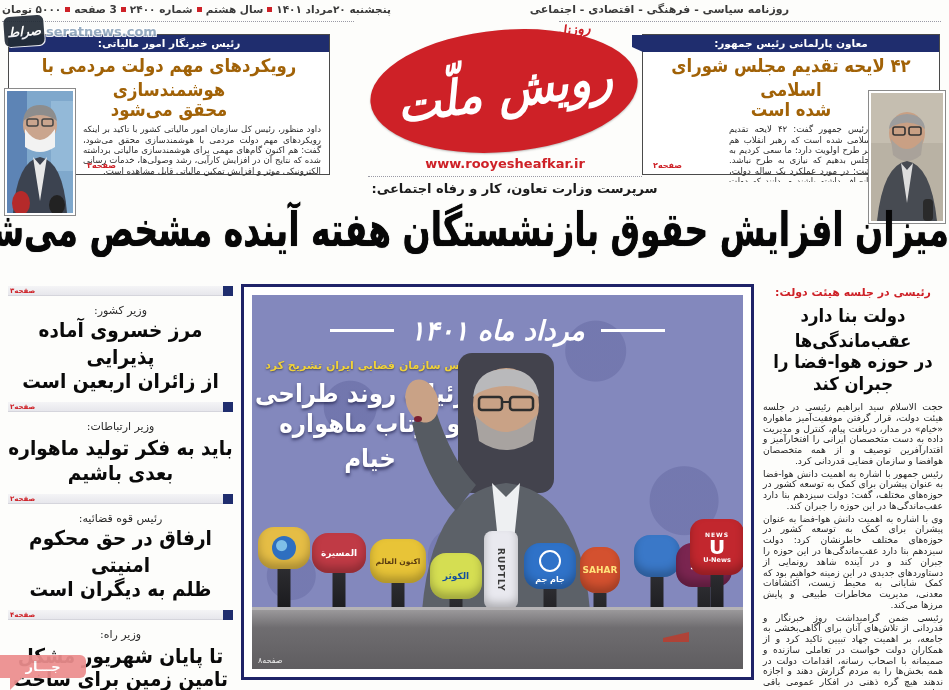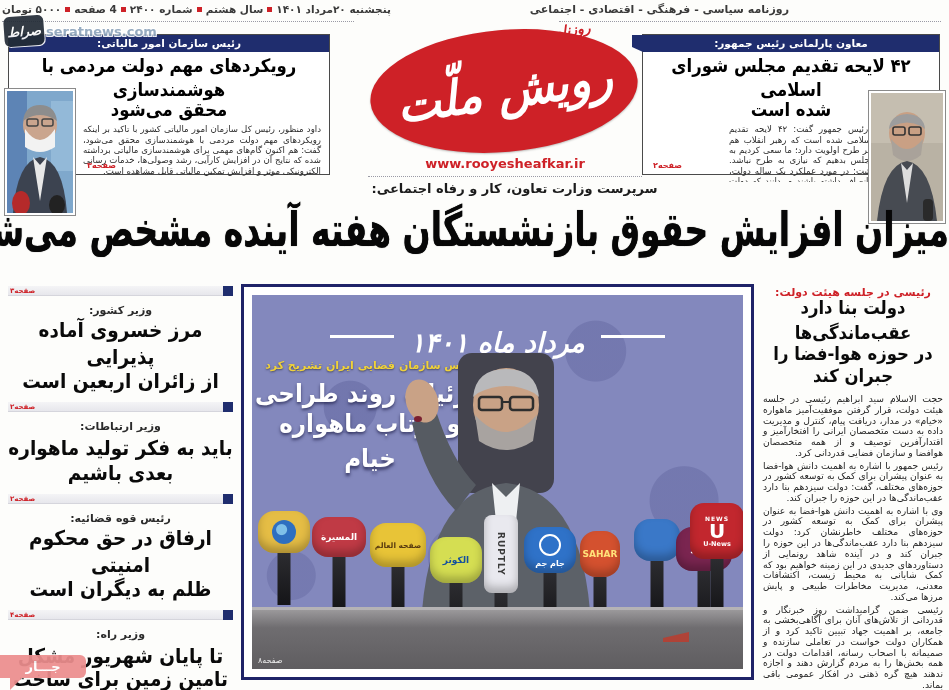--- a/index.html
+++ b/index.html
@@ -35,21 +35,21 @@
 
   
   .sbox { position:absolute; top:34px; height:141px; border:1px solid #4a4a4a; background:#fff; }
   .sbox-left  { left:8px;  width:322px; }
   .sbox-right { left:642px; width:298px; }
   .kbar { position:relative; height:17px; background:#1f2d6e; color:#fff;
     font-size:10.5px; font-weight:bold; text-align:center; line-height:17px; }
   .kbar .tail { position:absolute; left:-11px; top:0; width:11px; height:17px;
     background:#1f2d6e; clip-path:polygon(100% 0,0 0,0 70%,100% 100%); }
   .sbox-right .kbar { margin-left:0; }
-  .shead { text-align:center; font-weight:bold; color:#000000; padding-top:5px; }
+  .shead { text-align:center; font-weight:bold; color:#a16207; padding-top:5px; }
   .shead .ln { display:block; font-size:16.5px; line-height:1.28; transform:scaleY(1.12); }
   .sbody { direction:rtl; text-align:justify; font-size:8.6px; line-height:1.2;
     color:#2a2a2a; padding:4px 8px 2px 8px; overflow:hidden; }
   .sbox-left  .sbody { margin-left:66px; height:62px; }
   .sbox-right .sbody { margin-left:78px; height:62px; }
   .pageref { color:#ce2127; font-size:8px; font-weight:bold; }
   .sbox .pageref { position:absolute; bottom:4px; left:10px; }
   .sbox-left .pageref { left:78px; }
   .miniphoto { position:absolute; border:2px solid #fff; outline:1px solid #8a8a8a; overflow:hidden; }
   .mp-l { left:-4px; top:54px; width:70px; height:126px; }
@@ -63,54 +63,54 @@
     font-weight:bold; color:#070707; letter-spacing:-0.5px; transform:scaleY(1.42);
     transform-origin:top center; text-shadow:0 0 0.6px #000; }
 
   
   .leftcol { position:absolute; left:8px; top:284px; width:225px; direction:rtl; }
   .refbar { position:relative; height:10px; background:linear-gradient(#f4f4f6,#e7e7ec);
     border-bottom:1px solid #d5d5dc; margin:2px 0; }
   .refbar .pageref { position:absolute; left:2px; top:1px; font-size:7px; }
   .refbar .navy-sq { position:absolute; right:0; top:0; width:10px; height:10px; background:#1f2d6e; }
   .teaser { text-align:center; padding:6px 0 7px 0; }
-  .t-kicker { font-size:11px; font-weight:bold; color:#2b2b2b; margin-bottom:3px; }
+  .t-kicker { font-size:11px; font-weight:normal; color:#2b2b2b; margin-bottom:3px; }
   .t-head .ln { display:block; font-size:18.5px; font-weight:bold; color:#0a0a0a;
     line-height:1.32; transform:scaleY(1.1); }
 
   
   .frame { position:absolute; left:241px; top:284px; width:513px; height:396px;
     border:3px solid #1f2368; background:#fff; padding:8px; }
   .photo { position:relative; width:100%; height:100%; overflow:hidden;
     background:#8388bd;
     background-image:
       radial-gradient(circle at 20% 30%, rgba(55,58,120,.22) 0 26px, transparent 27px),
       radial-gradient(circle at 70% 15%, rgba(55,58,120,.20) 0 30px, transparent 31px),
       radial-gradient(circle at 88% 55%, rgba(55,58,120,.20) 0 34px, transparent 35px),
       radial-gradient(circle at 42% 70%, rgba(55,58,120,.16) 0 30px, transparent 31px),
       radial-gradient(circle at 8% 75%, rgba(55,58,120,.18) 0 24px, transparent 25px);
   }
   .ph-month { position:absolute; top:20px; left:0; width:100%; display:flex;
     align-items:center; justify-content:center; gap:16px; color:#fff; }
   .ph-month .dash { width:64px; height:2.5px; background:#fff; }
-  .ph-month .txt { font-size:27px; font-weight:bold; font-style:italic; white-space:nowrap;margin-top:12px; }
+  .ph-month .txt { font-size:27px; font-weight:bold; font-style:italic; white-space:nowrap; }
   .ph-kicker { position:absolute; top:64px; left:6px; width:224px; text-align:center;
     color:#f0d23a; font-size:11px; font-weight:bold; text-shadow:0 1px 2px rgba(0,0,0,.5); }
   .ph-title { position:absolute; top:82px; left:0px; width:236px; text-align:center; }
   .ph-title .ln { display:block; color:#fff; font-size:23px; font-weight:bold;
     line-height:1.4; transform:scaleY(1.1); text-shadow:0 2px 3px rgba(20,20,60,.65); }
   .ph-page { position:absolute; bottom:4px; right:auto; left:6px; color:#eee; font-size:8px; }
   .podium { position:absolute; bottom:0; left:0; width:100%; height:62px;
     background:linear-gradient(#9b999b,#6f6d70 30%,#5f5d60); border-top:3px solid #b5b3b5; }
   .podium .plogo { position:absolute; right:54px; top:22px; width:26px; height:10px;
     background:#c0392b; clip-path:polygon(0 60%,100% 0,100% 100%,0 100%); opacity:.8; }
   .manfig { position:absolute; left:108px; top:36px; }
 
   
-  .mics { position:absolute; bottom:64px; left:0; width:100%; height:130px; direction:ltr; }
+  .mics { position:absolute; bottom:48px; left:0; width:100%; height:130px; direction:ltr; }
   .mic { position:absolute; border-radius:16px; display:flex; align-items:center;
     justify-content:center; font-weight:bold; box-shadow:inset 0 -6px 8px rgba(0,0,0,.25); }
   .mic .stem { position:absolute; top:100%; left:50%; width:13px; height:52px;
     background:linear-gradient(#2c2c30,#151518); transform:translateX(-50%); }
   .m1  { left:6px;   top:36px; width:52px; height:42px; }
   .m1::before { content:""; width:24px; height:24px; border-radius:50%;
     background:radial-gradient(circle at 40% 40%, #7fc0e8 0 5px, #2e6fc0 6px); }
   .m2  { left:60px;  top:42px; width:54px; height:40px; font-size:9px; }
   .m3  { left:118px; top:48px; width:56px; height:44px; font-size:7.5px; }
   .m4  { left:178px; top:62px; width:52px; height:46px; font-size:9px;
@@ -125,21 +125,21 @@
   .m8  { left:382px; top:44px; width:46px; height:42px; }
   .m9  { left:424px; top:52px; width:56px; height:44px; font-size:11px; }
   .micU { left:438px; top:28px; width:54px; height:56px; border-radius:14px;
     flex-direction:column; font-size:13px; position:absolute; }
   .micU .band { font-size:6px; letter-spacing:1px; color:#fff; }
   .micU .lbl { color:#fff; font-size:20px; line-height:.9; }
   .micU .sub { font-size:6.5px; color:#fff; }
 
   
   .rightcol { position:absolute; left:763px; top:286px; width:180px; direction:rtl; }
-  .r-kicker { text-align:center; color:#ce2127; font-size:11px; font-weight:bold; margin-bottom:0; }
+  .r-kicker { text-align:center; color:#ce2127; font-size:11px; font-weight:bold; margin-bottom:8px; }
   .r-head .ln { display:block; text-align:center; font-size:16.5px; font-weight:bold;
     color:#0a0a0a; line-height:1.35; transform:scaleY(1.1); }
   .r-body { margin-top:6px; font-size:9.2px; line-height:1.17; text-align:justify; color:#222; }
   .r-body p { margin-bottom:2px; }
 
   
   .wm-serat { position:absolute; top:16px; left:4px; display:flex; align-items:center;
     gap:2px; opacity:.92; z-index:30; direction:ltr; }
   .wm-serat .slogo { width:40px; height:30px; background:#222b36; border-radius:6px;
     color:#fff; font-size:13px; font-weight:bold; font-style:italic; display:flex;
@@ -159,39 +159,39 @@
 
 <div class="page">
 
   <div class="topbar-date">
     <span class="seg">پنجشنبه ۲۰مرداد ۱۴۰۱</span>
       <span class="sq"></span>
     <span class="seg">سال هشتم</span>
       <span class="sq"></span>
     <span class="seg">شماره ۲۴۰۰</span>
       <span class="sq"></span>
-    <span class="seg">4 صفحه</span>
+    <span class="seg">3 صفحه</span>
       <span class="sq"></span>
     <span class="seg">۵۰۰۰ تومان</span>
   </div>
   <div class="topbar-cat">روزنامه سیاسی - فرهنگی - اقتصادی - اجتماعی</div>
   <div class="dotline dot-l"></div>
   <div class="dotline dot-r"></div>
 
   <div class="masthead">
     <div class="mast-pre">روزنامه</div>
     <div class="mast-oval">
       <span class="mast-title">رویش ملّت</span>
     </div>
     <div class="mast-url">www.rooyesheafkar.ir</div>
     <div class="mast-dot"></div>
   </div>
 
   <div class="sbox sbox-left">
-    <div class="kbar">رئیس سازمان امور مالیاتی:</div>
+    <div class="kbar">رئیس خبرنگار امور مالیاتی:</div>
     <div class="shead">
       <span class="ln">رویکردهای مهم دولت مردمی با هوشمندسازی</span>
       <span class="ln">محقق می‌شود</span>
     </div>
     <div class="sbody">داود منظور، رئیس کل سازمان امور مالیاتی کشور با تاکید بر اینکه رویکردهای مهم دولت مردمی با هوشمندسازی محقق می‌شود، گفت: هم اکنون گام‌های مهمی برای هوشمندسازی مالیاتی برداشته شده که نتایج آن در افزایش کارآیی، رشد وصولی‌ها، خدمات رسانی الکترونیکی موثر و افزایش تمکین مالیاتی قابل مشاهده است.</div>
     <span class="pageref">صفحه۳</span>
     <div class="miniphoto mp-l">
       <svg width="66" height="122" viewBox="0 0 66 122">
         <rect width="66" height="122" fill="#7fa8cc"></rect>
         <rect x="0" y="0" width="20" height="122" fill="#5d84b5"></rect>
@@ -322,21 +322,21 @@
 
       <div class="mics">
         <div class="mic m1" style="background:#e5bd45">
             <div class="stem"></div>
           </div>
         <div class="mic m2" style="background:#c03a45;color:#fff">
             <span class="lbl">المسيرة</span>
             <div class="stem"></div>
           </div>
         <div class="mic m3" style="background:#e8c437;color:#5a3c10">
-            <span class="lbl">صفحه العالم</span>
+            <span class="lbl">اکنون العالم</span>
             <div class="stem"></div>
           </div>
         <div class="mic m4" style="background:#d5de52;color:#14509e">
             <span class="lbl">الكوثر</span>
             <div class="stem"></div>
           </div>
         <div class="mic m5" style="background:#e9e9ef;color:#3a3a3a">
             <span class="lbl">RUPTLY</span>
             <div class="stem"></div>
           </div>

